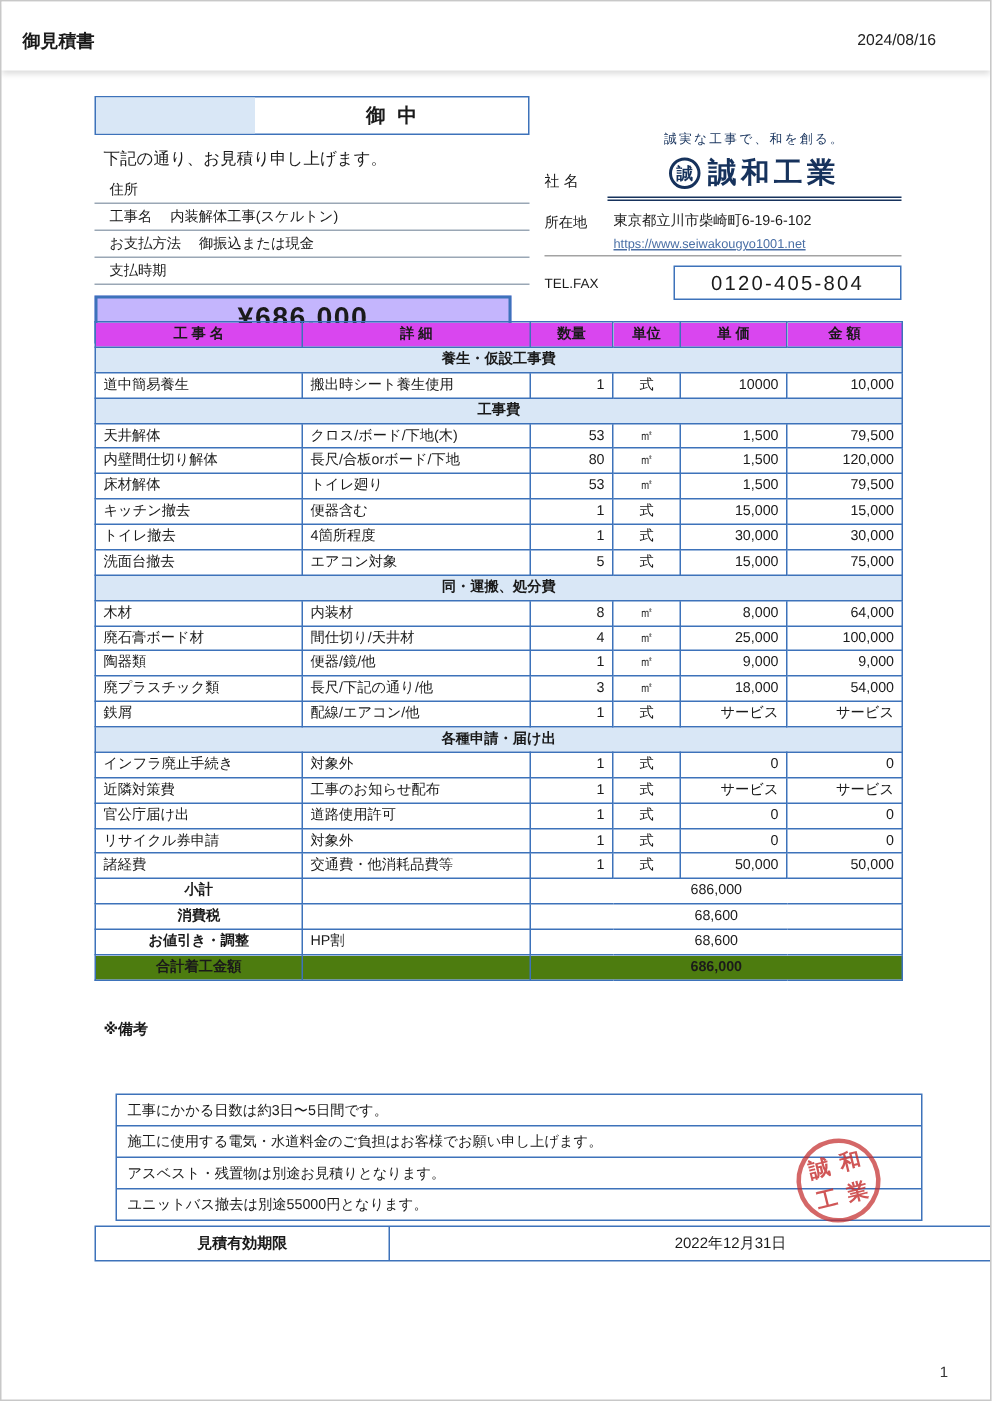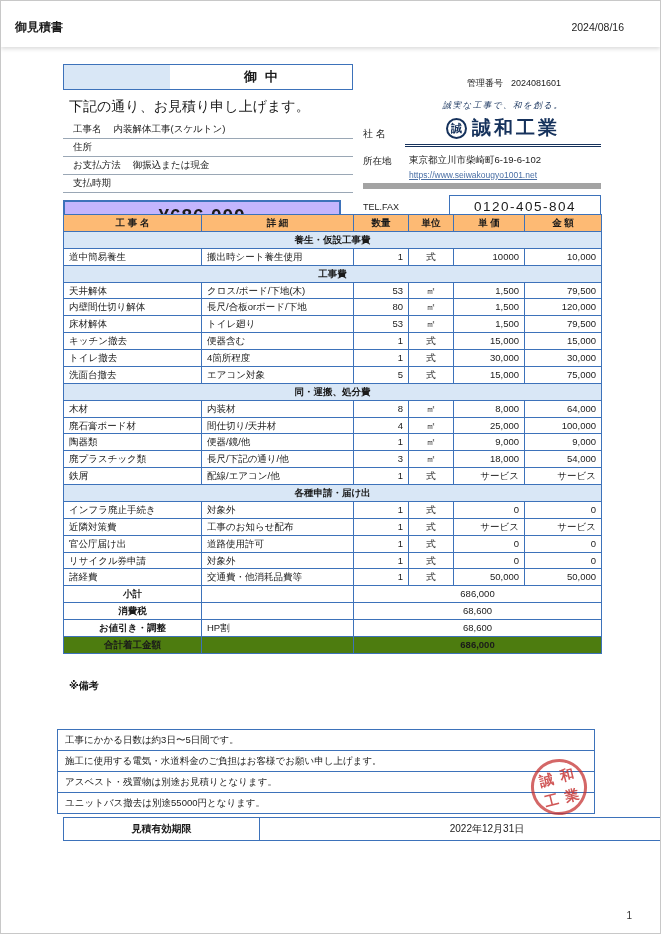--- a/index.html
+++ b/index.html
@@ -34,21 +34,21 @@
   .recipient-box {
     width:290px; height:26px;
     border:1.5px solid #3d72ba;
     display:flex; align-items:stretch;
   }
   .recipient-fill { width:106px; background:#d9e7f6; }
   .recipient-honorific {
     flex:1; text-align:center; line-height:23px;
     font-size:13px; font-weight:bold; letter-spacing:8px; padding-left:8px;
   }
-  .intro { font-size:14px; margin:8px 0 5px 6px; }
+  .intro { font-size:11px; margin:8px 0 5px 6px; }
   .field-row {
     display:flex; gap:12px;
     border-bottom:1px solid #9aa7b5;
     padding:2px 0 2px 10px;
     font-size:9.5px; min-height:16px; align-items:flex-end;
   }
   .f-label { white-space:nowrap; }
   .f-value { white-space:nowrap; }
   .amount-box {
     margin-top:7px;
@@ -60,36 +60,36 @@
     padding:3px 0;
   }
 
   
   .right-col { position:absolute; left:362px; top:30px; width:238px; }
   .control-row { font-size:9px; padding-left:104px; white-space:nowrap; }
   .control-row .num { margin-left:8px; }
   .company-block { display:flex; margin-top:10px; align-items:flex-end; }
   .label-sha { font-size:10px; width:42px; padding-bottom:6px; white-space:nowrap; }
   .logo-area { flex:1; text-align:center; }
-  .slogan { font-size:8.5px; color:#16325c; letter-spacing:1.5px; white-space:nowrap;font-style:italic; }
+  .slogan { font-size:8.5px; color:#16325c; letter-spacing:1.5px; white-space:nowrap; }
   .logo-line {
     display:flex; align-items:center; justify-content:center; gap:5px;
     border-bottom:3px double #16325c; padding:2px 0 3px 0; margin-top:1px;
   }
   .logo-mark {
     width:21px; height:21px; border:2px solid #16325c; border-radius:50%;
     display:flex; align-items:center; justify-content:center;
     font-family:"DejaVu Serif",serif; font-size:11px; font-weight:bold; color:#16325c;
     flex:0 0 auto;
   }
   .company-name {
     font-family:"DejaVu Serif","Liberation Serif",serif;
     font-size:19px; font-weight:bold; color:#16325c; letter-spacing:3px; white-space:nowrap;
   }
-  .addr-block { display:flex; margin-top:7px; border-bottom:6px solid #a3a3a3; padding-bottom:3px; }
+  .addr-block { display:flex; margin-top:7px; border-bottom:1px solid #a3a3a3; padding-bottom:3px; }
   .label-addr { font-size:9.5px; width:46px; padding-top:1px; white-space:nowrap; }
   .addr-content { flex:1; }
   .addr { font-size:9.5px; white-space:nowrap; }
   .url { font-size:8.5px; color:#4a6fa5; text-decoration:underline; margin-top:3px; cursor:pointer; }
   .tel-row { display:flex; margin-top:6px; align-items:center;gap:16px; }
   .label-tel { font-size:9px; width:54px; white-space:nowrap; }
   .tel-box {
     flex:1; border:1.5px solid #3d72ba; text-align:center;
     font-size:13.5px; letter-spacing:1.5px; padding:3px 0;margin-left:16px;
   }
@@ -100,31 +100,31 @@
     border-collapse:collapse; table-layout:fixed;
     border:1.5px solid #3d72ba;
   }
   .estimate-table th, .estimate-table td {
     border:1px solid #3d72ba;
     font-size:9.5px;
     padding:2px 5px;
     line-height:1.25;
     white-space:nowrap; overflow:hidden;
   }
-  .estimate-table thead th { font-weight:bold; text-align:center; background:#fdba74; }
+  .estimate-table thead th { font-weight:bold; text-align:center; background:#d946ef; }
   .section-row td { background:#d9e7f6; text-align:center; font-weight:bold; }
   .left   { text-align:left; }
   .right  { text-align:right; }
   .center { text-align:center; }
   .summary-label { font-weight:bold; text-align:center; }
   .total-row td { background:#4d7c0f; font-weight:bold; }
 
   
   .notes-title { position:absolute; left:68px; top:632px; font-size:10px; font-weight:bold; }
-  .notes-box { position:absolute; left:56px; top:682px; width:538px; border:1.5px solid #3d72ba; background:#fff; }
+  .notes-box { position:absolute; left:76px; top:682px; width:538px; border:1.5px solid #3d72ba; background:#fff; }
   .note-line { font-size:9.5px; padding:3.5px 7px; border-bottom:1px solid #3d72ba; white-space:nowrap; }
   .note-line:last-child { border-bottom:none; }
 
   
   .validity-row { position:absolute; left:62px; top:770px; width:608px; display:flex; border:1.5px solid #3d72ba; background:#fff;gap:44px; }
   .validity-label { width:196px; border-right:1.5px solid #3d72ba; text-align:center; font-size:10px; font-weight:bold; padding:4px 0; }
   .validity-value { flex:1; text-align:center; font-size:10px; padding:4px 0; }
 
   
   .seal {
@@ -158,45 +158,42 @@
   <div class="content">
 
     <div class="left-col">
       <div class="recipient-box">
         <div class="recipient-fill"></div>
         <span class="recipient-honorific">御中</span>
       </div>
       <div class="intro">下記の通り、お見積り申し上げます。</div>
 
       <div class="field-row">
+        <span class="f-label">住所</span>
+        <span class="f-value"></span>
+      </div>
+      <div class="field-row">
         <span class="f-label">工事名</span>
         <span class="f-value">内装解体工事(スケルトン)</span>
-      </div>
-      <div class="field-row">
-        <span class="f-label">住所</span>
-        <span class="f-value"></span>
       </div>
       <div class="field-row">
         <span class="f-label">お支払方法</span>
         <span class="f-value">御振込または現金</span>
       </div>
       <div class="field-row">
         <span class="f-label">支払時期</span>
         <span class="f-value"></span>
       </div>
 
       <div class="amount-box">
         <span>¥686,000</span>
       </div>
     </div>
 
     <div class="right-col">
-      <div class="control-row">
-        <span>管理番号</span><span class="num">2024081601</span>
-      </div>
       <div class="company-block">
         <span class="label-sha">社 名</span>
         <div class="logo-area">
           <div class="slogan">誠実な工事で、和を創る。</div>
           <div class="logo-line">
             <span class="logo-mark">
                 <span>誠</span>
               </span>
             <span class="company-name">誠和工業</span>
           </div>

